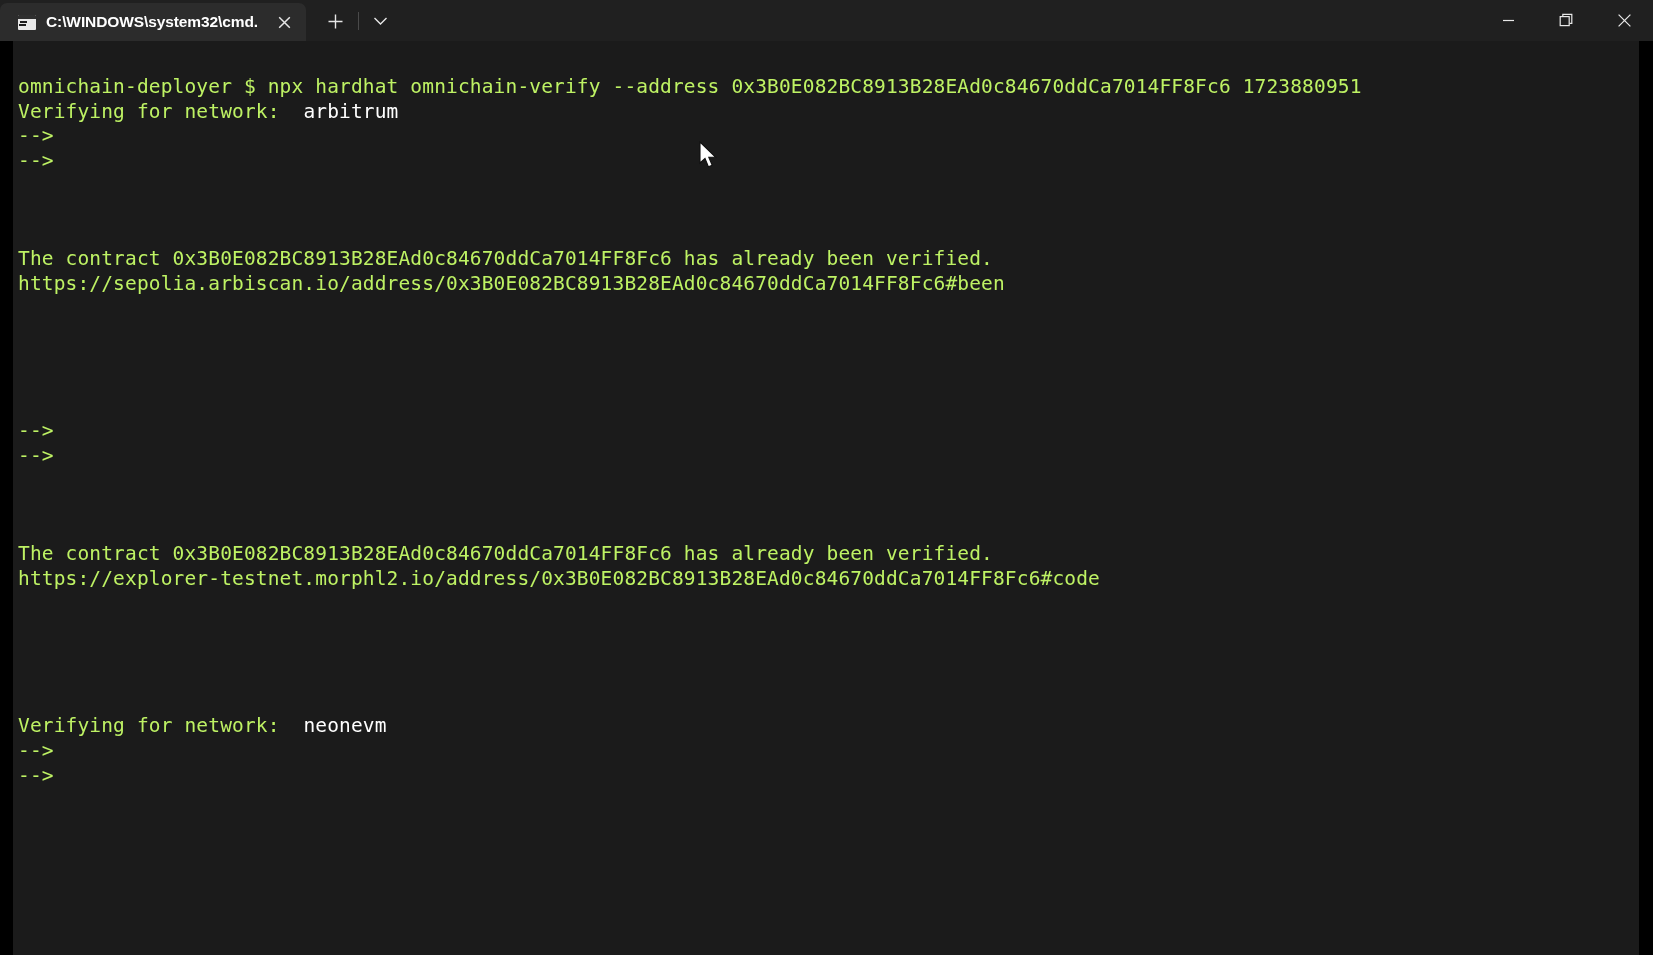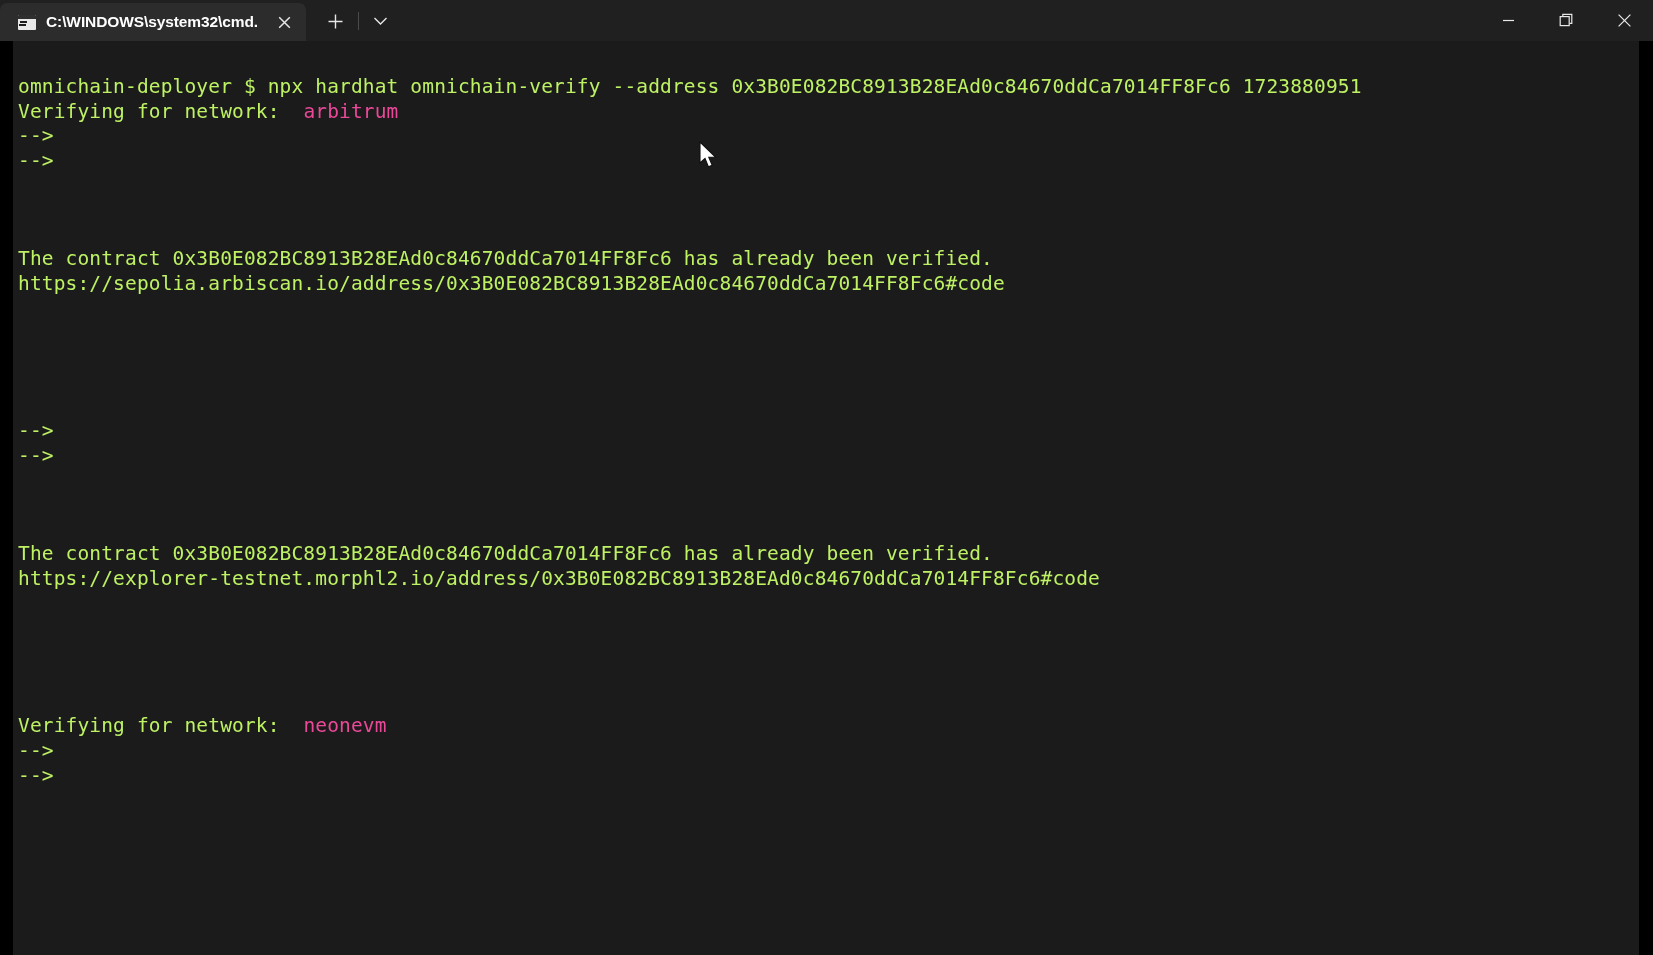--- a/index.html
+++ b/index.html
@@ -164,21 +164,21 @@
     font-family: "DejaVu Sans Mono", monospace;
     font-size: 19.5px;
     line-height: 24.6px;
     white-space: pre;
     letter-spacing: 0.15px;
     color: #2faf4f;
     height: 24.6px;
   }
   .line.blank { color: transparent; }
   .c-green { color: #bef264; }
-  .c-red { color: #ec4899; }
+  .c-red { color: #ffffff; }
 
   
   .cursor {
     position: absolute;
     left: 699px;
     top: 141px;
     width: 22px;
     height: 30px;
     pointer-events: none;
   }
@@ -247,21 +247,21 @@
     <div class="terminal" id="terminal">
 
       <div class="line"><span class="c-green">omnichain-deployer $ npx hardhat omnichain-verify --address 0x3B0E082BC8913B28EAd0c84670ddCa7014FF8Fc6 1723880951</span></div>
         <div class="line"><span class="c-green">Verifying for network:  </span><span class="c-red">arbitrum</span></div>
         <div class="line"><span class="c-green">--&gt;</span></div>
         <div class="line"><span class="c-green">--&gt;</span></div>
         <div class="line blank"> </div>
         <div class="line blank"> </div>
         <div class="line blank"> </div>
         <div class="line"><span class="c-green">The contract 0x3B0E082BC8913B28EAd0c84670ddCa7014FF8Fc6 has already been verified.</span></div>
-        <div class="line"><span class="c-green">https://sepolia.arbiscan.io/address/0x3B0E082BC8913B28EAd0c84670ddCa7014FF8Fc6#code</span></div>
+        <div class="line"><span class="c-green">https://sepolia.arbiscan.io/address/0x3B0E082BC8913B28EAd0c84670ddCa7014FF8Fc6#been</span></div>
         <div class="line blank"> </div>
         <div class="line blank"> </div>
         <div class="line blank"> </div>
         <div class="line blank"> </div>
         <div class="line blank"> </div>
         <div class="line"><span class="c-green">--&gt;</span></div>
         <div class="line"><span class="c-green">--&gt;</span></div>
         <div class="line blank"> </div>
         <div class="line blank"> </div>
         <div class="line blank"> </div>

